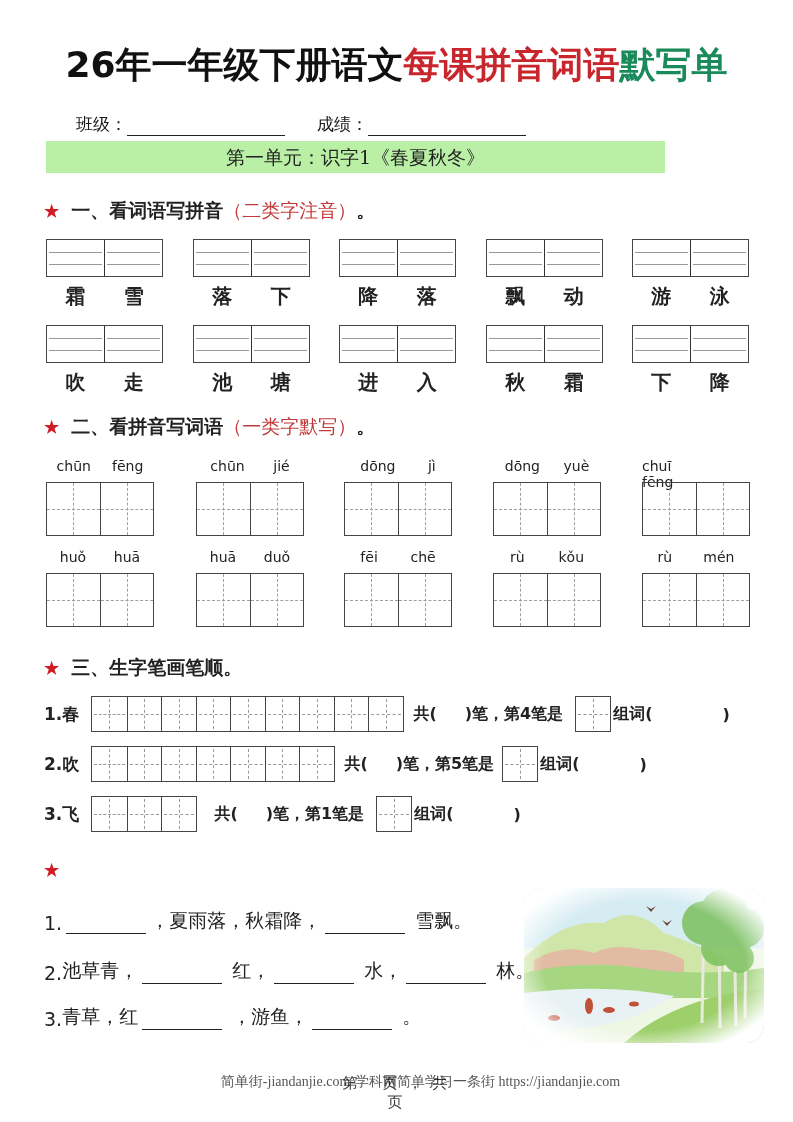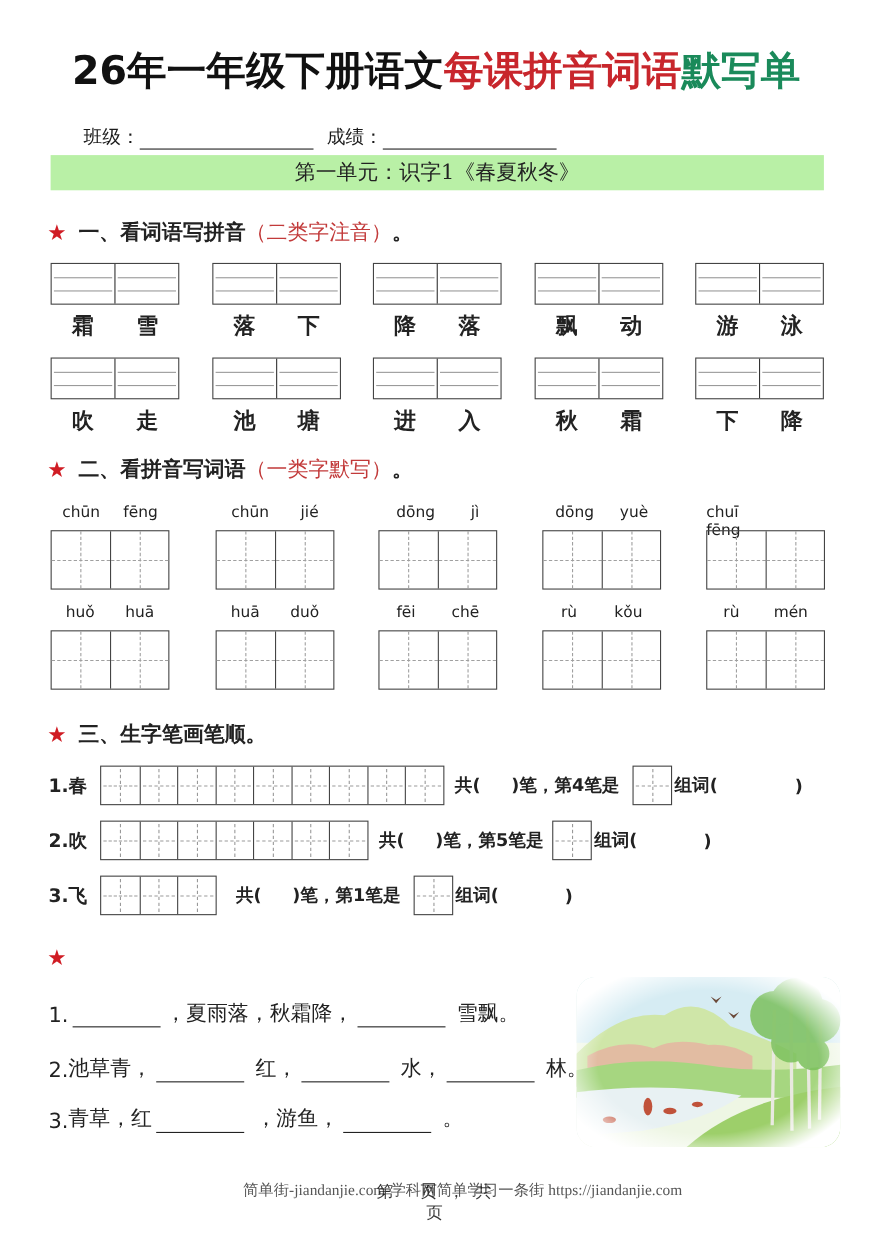--- a/index.html
+++ b/index.html
@@ -19,29 +19,29 @@
     font-weight: bold; font-size: 36px; letter-spacing: 0px;
     line-height: 50px;
   }
   .title .t-black { color: #111111; }
   .title .t-red   { color: #c8262c; }
   .title .t-green { color: #1a8a5a; }
 
   
   .info {
     position: absolute; top: 110px; left: 76px; width: 670px; height: 26px;
-    font-size: 17px; display: flex; align-items: flex-end;
+    font-size: 17px; display: flex; align-items: flex-end; gap: 20px;
   }
   .info .fld { display: flex; align-items: flex-end; margin-right: 12px; }
   .info .lbl { white-space: nowrap; }
   .info .line { display: inline-block; border-bottom: 1px solid #222; height: 20px; }
 
   
   .unit-banner {
-    position: absolute; top: 141px; left: 46px; width: 703px; height: 32px;
+    position: absolute; top: 141px; left: 46px; width: 619px; height: 32px;
     background: #b9f0a6;
     text-align: center; font-size: 19px; line-height: 32px; color: #222;
   }
 
   
   .sec-head {
     position: absolute; left: 44px; font-size: 19px; font-weight: bold;
     display: flex; align-items: center; height: 28px; color: #222;
   }
   .sec-head .star { color: #d01c24; font-size: 17px; margin-right: 12px; }

